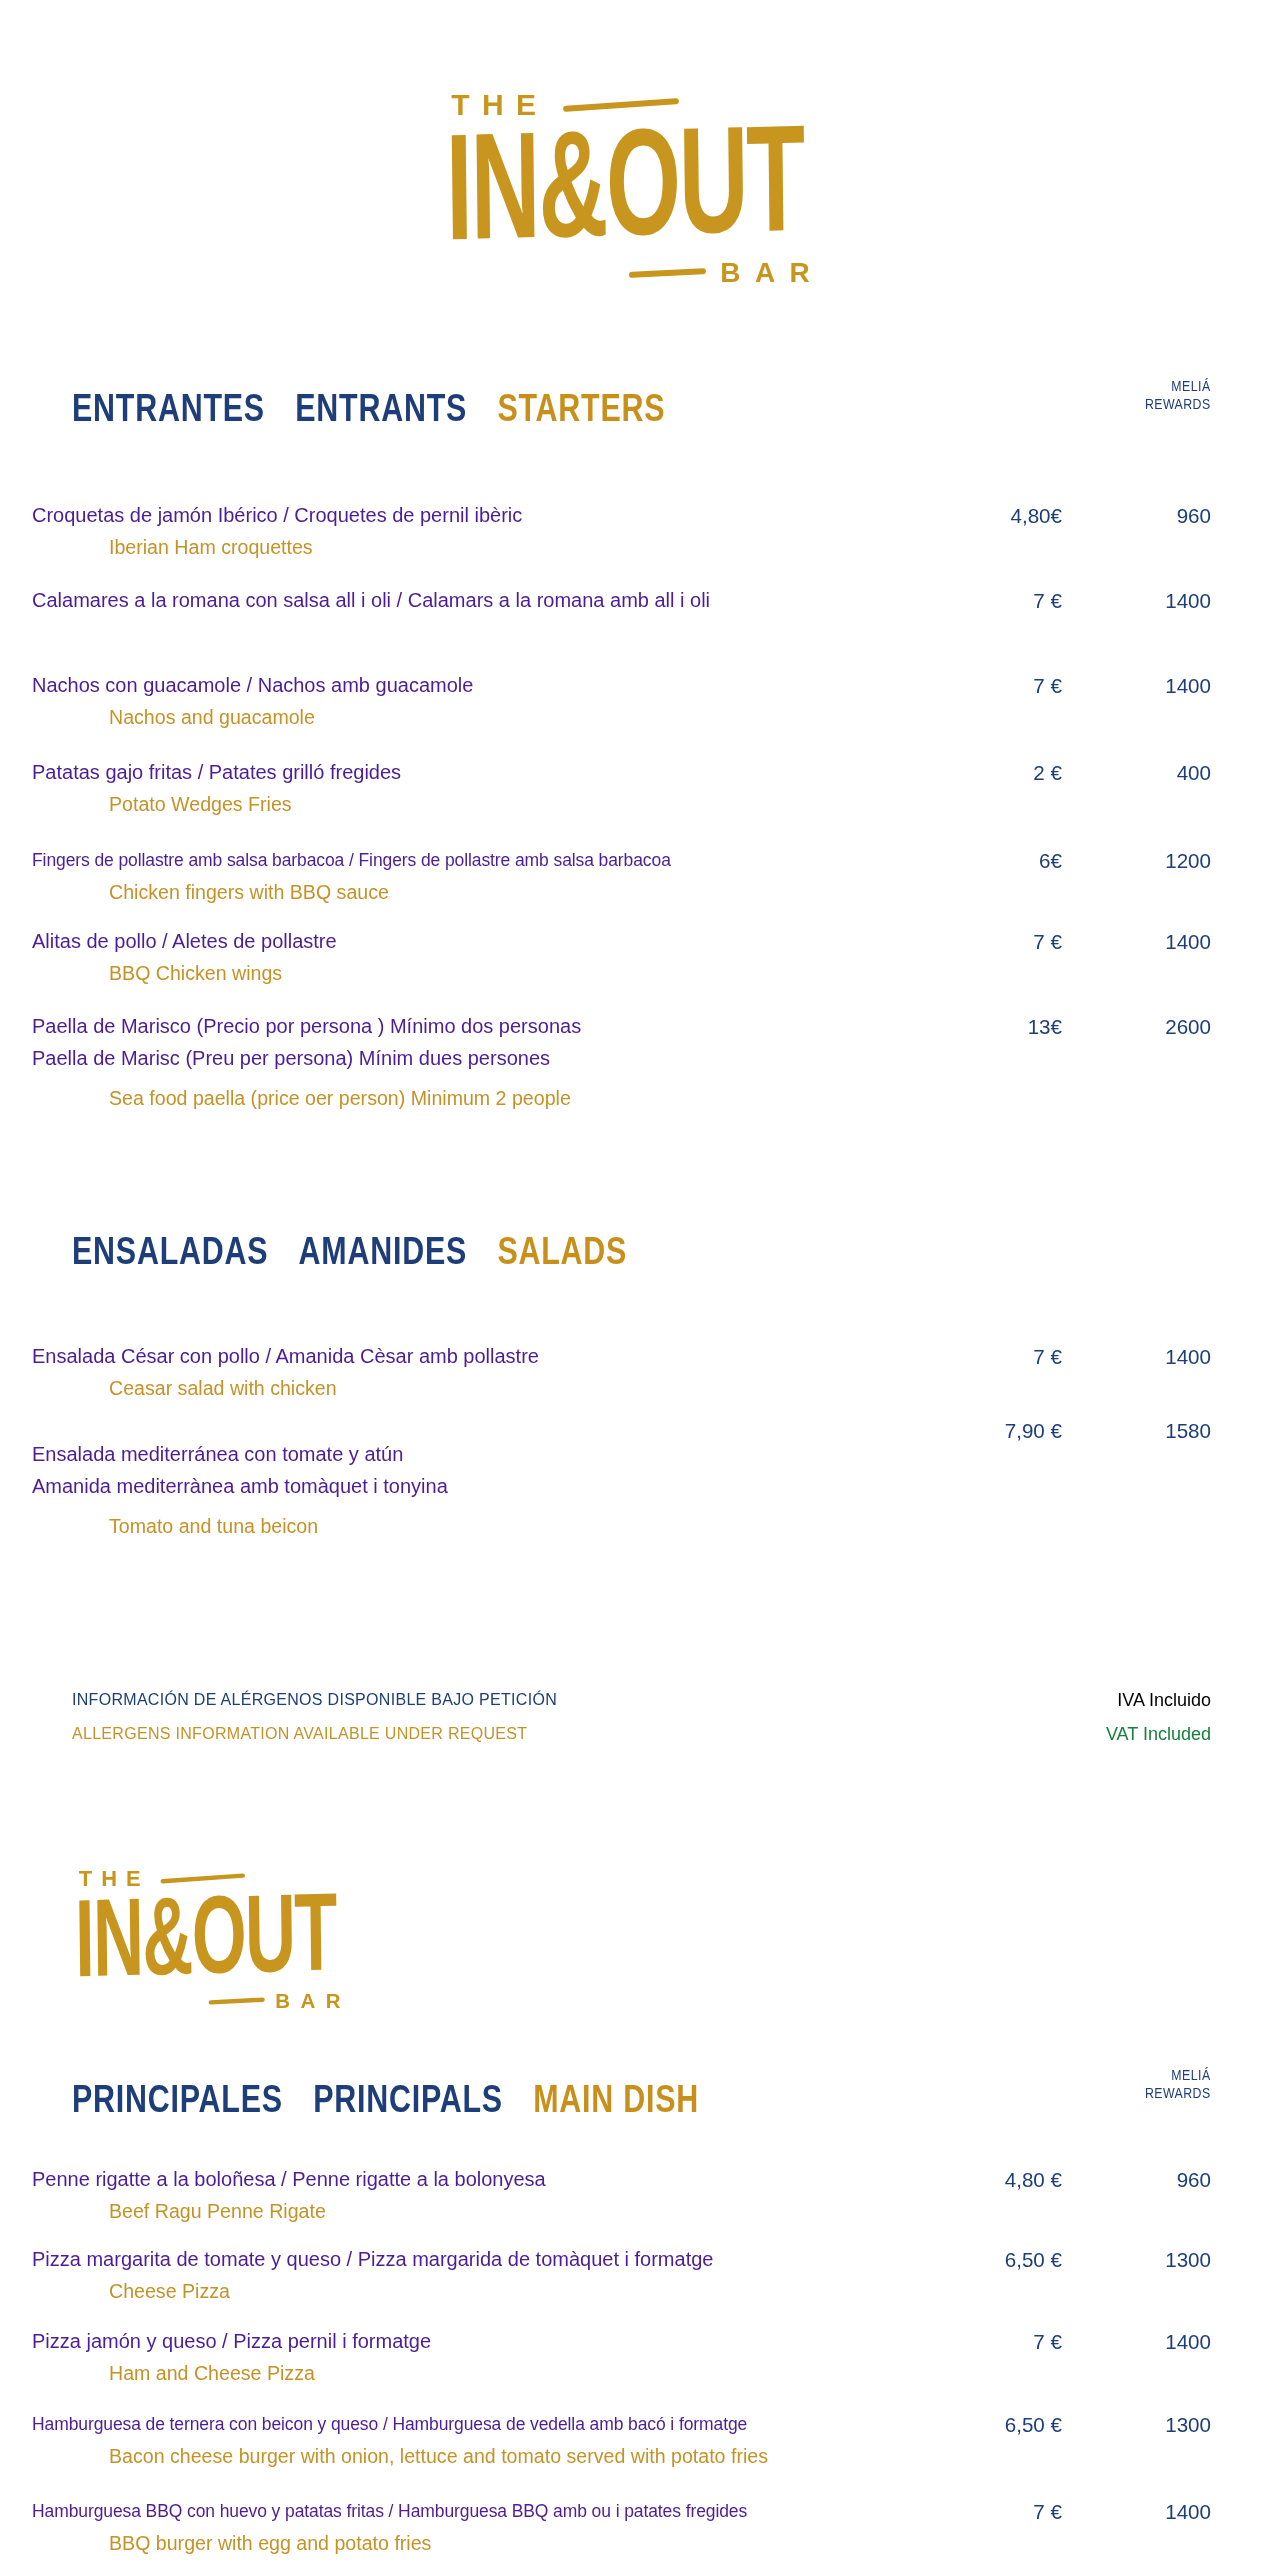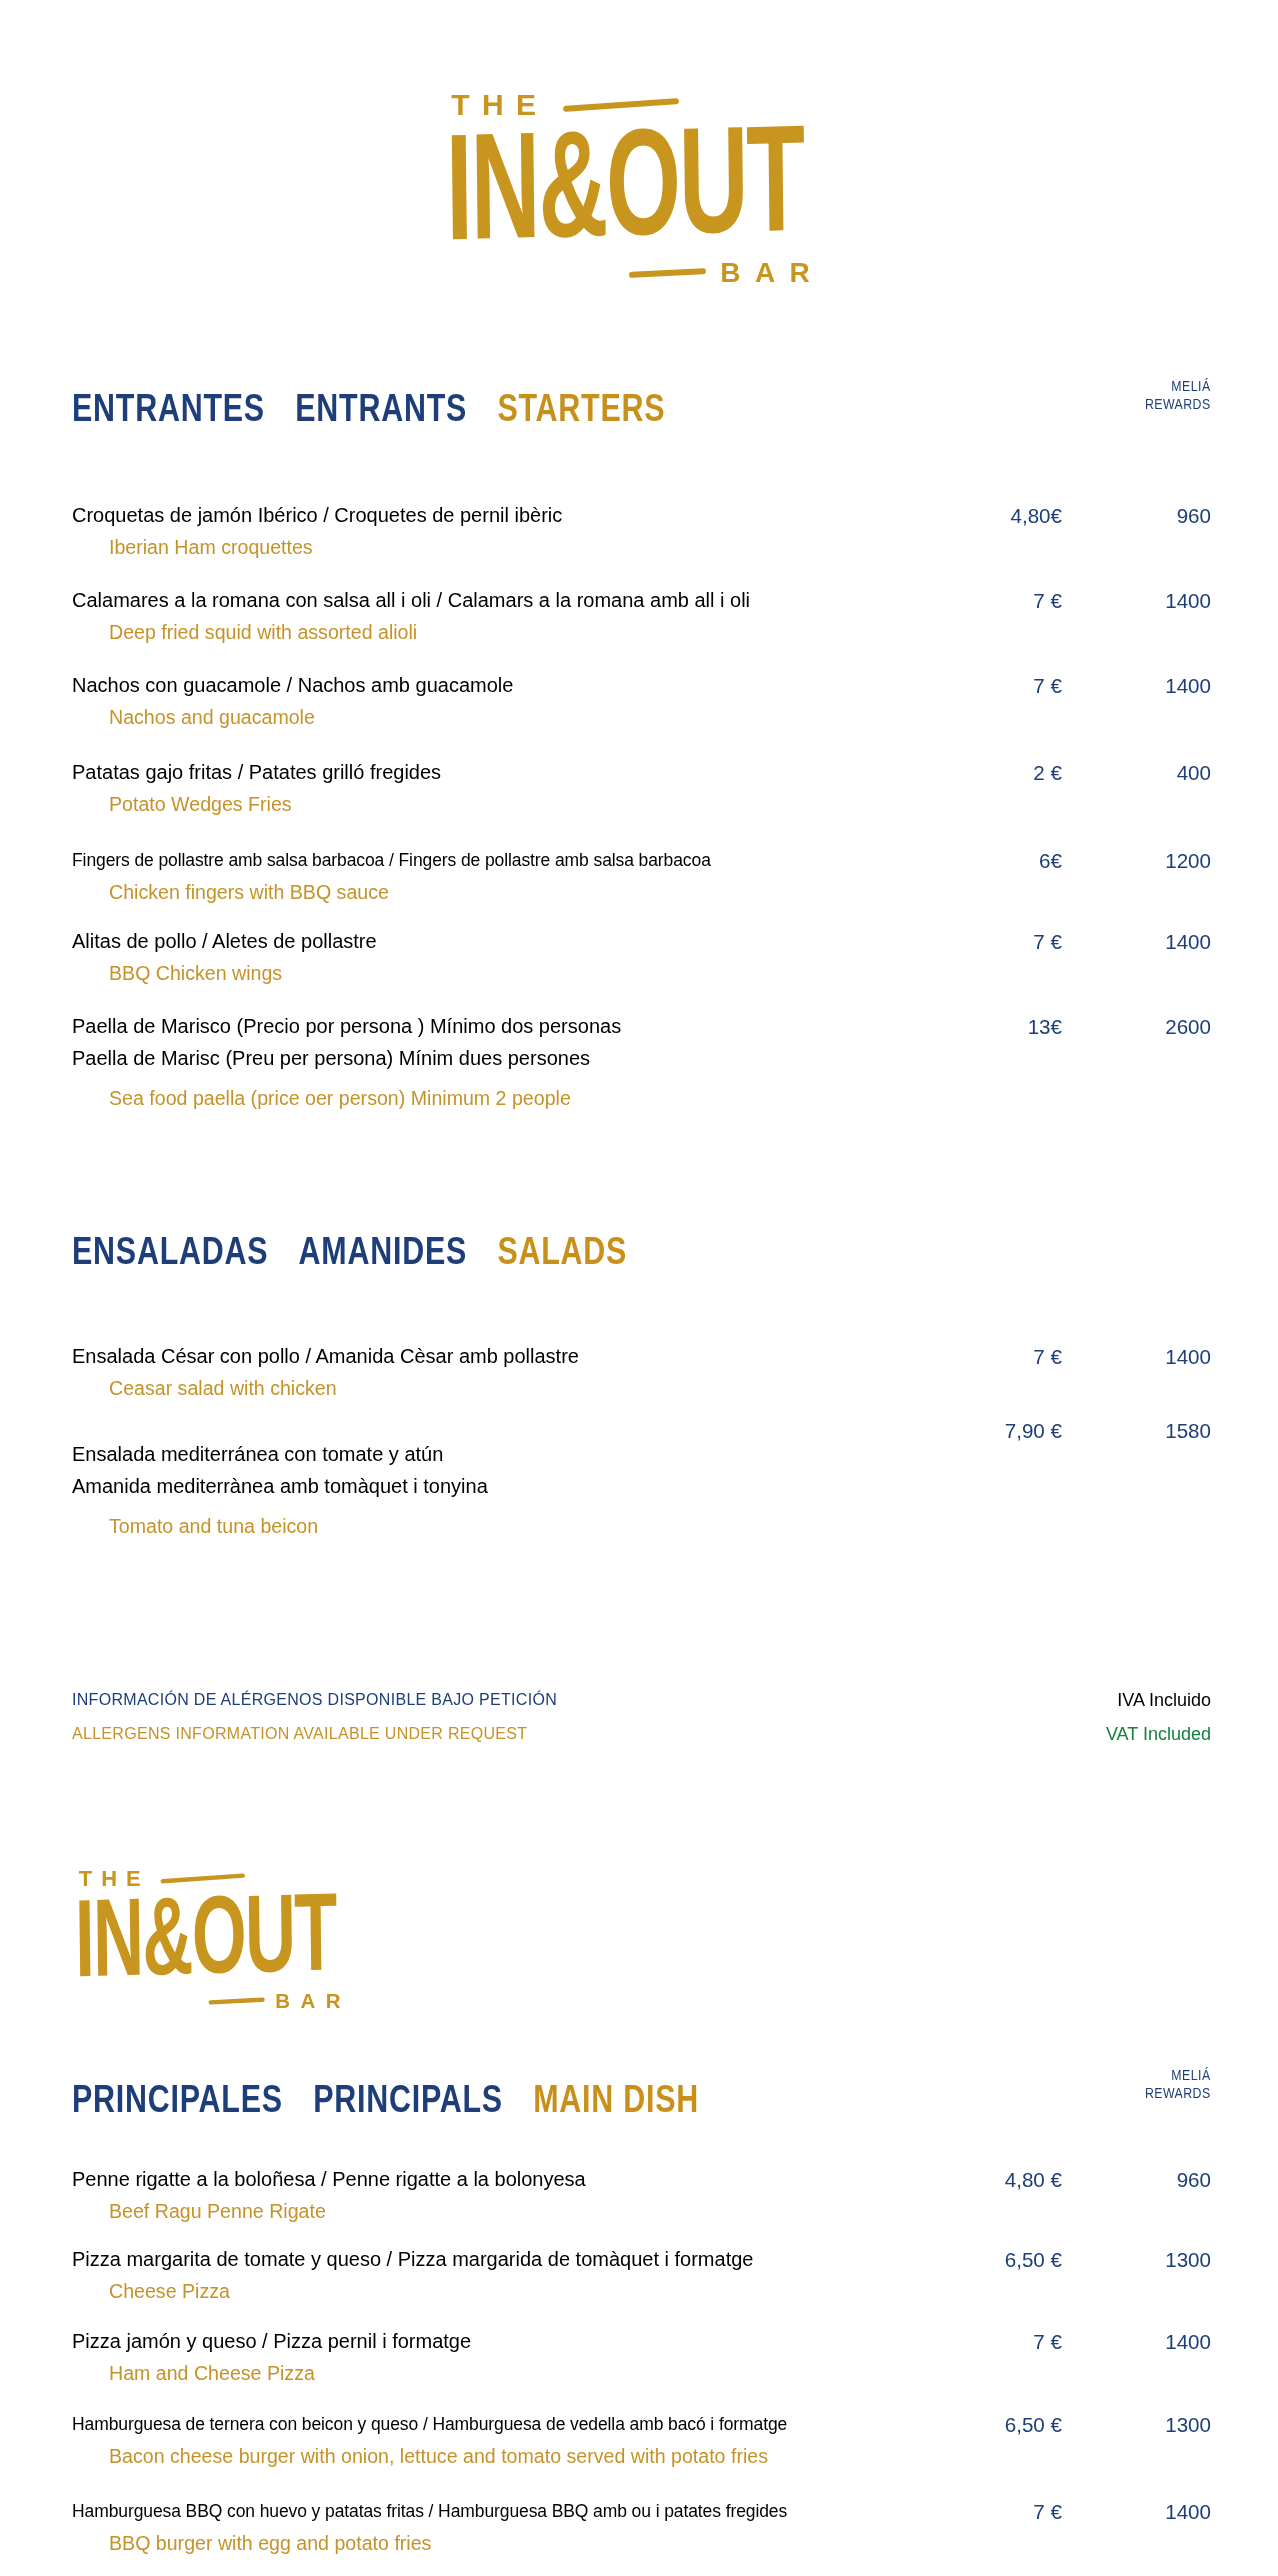--- a/index.html
+++ b/index.html
@@ -33,22 +33,22 @@
   .section-header .t-en{margin-left:27px;color:#c8901b;}
   
   .melia{
     position:absolute;right:67px;text-align:right;color:#1d3e78;
     font-size:14px;line-height:1.3;letter-spacing:0.5px;
     transform:scaleX(0.88);transform-origin:right top;
   }
   
   .row{position:absolute;left:0;width:1278px;}
   .item-name{
-    margin-left:72px;max-width:876px;font-size:20px;line-height:32px;
-    color:#000000;white-space:pre-line;
+    margin-left:32px;max-width:876px;font-size:20px;line-height:32px;
+    color:#4c1d95;white-space:pre-line;
   }
   .item-desc{margin-left:109px;margin-top:1px;font-size:19.6px;line-height:31px;color:#c59227;}
   .row--two .item-desc{margin-top:9.3px;}
   .row--long .item-name{font-size:17.5px;letter-spacing:-0.1px;}
   .item-price{position:absolute;top:4.1px;right:216px;font-size:20.6px;line-height:25px;color:#1d3e78;white-space:nowrap;}
   .item-rewards{position:absolute;top:4.1px;right:67px;font-size:20.6px;line-height:25px;color:#1d3e78;white-space:nowrap;}
   .row--raised .item-price,.row--raised .item-rewards{top:-19.6px;}
   
   .footnote{position:absolute;left:72px;font-size:16px;letter-spacing:0.3px;white-space:nowrap;}
   .footnote--es{color:#1d3e78;}
@@ -83,21 +83,20 @@
 </div>
 
 <div class="row" style="top:499px">
   <div class="item-name">Croquetas de jamón Ibérico  /  Croquetes de pernil ibèric</div>
   <div class="item-desc">Iberian Ham croquettes</div>
   <div class="item-price">4,80€</div>
   <div class="item-rewards">960</div>
 </div>
 <div class="row" style="top:584px">
   <div class="item-name">Calamares a la romana con salsa all i oli  /  Calamars a la romana amb all i oli</div>
-  <div class="item-desc">Deep fried squid with assorted alioli</div>
   <div class="item-price">7 €</div>
   <div class="item-rewards">1400</div>
 </div>
 <div class="row" style="top:669px">
   <div class="item-name">Nachos con guacamole  /  Nachos amb guacamole</div>
   <div class="item-desc">Nachos and guacamole</div>
   <div class="item-price">7 €</div>
   <div class="item-rewards">1400</div>
 </div>
 <div class="row" style="top:756px">

